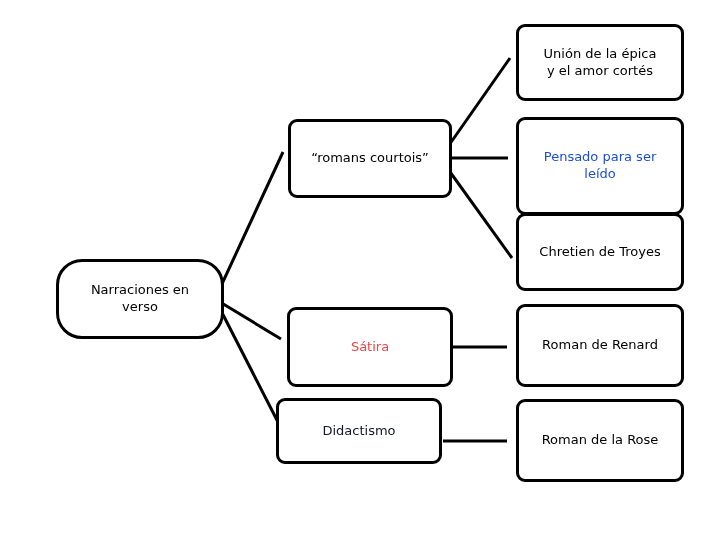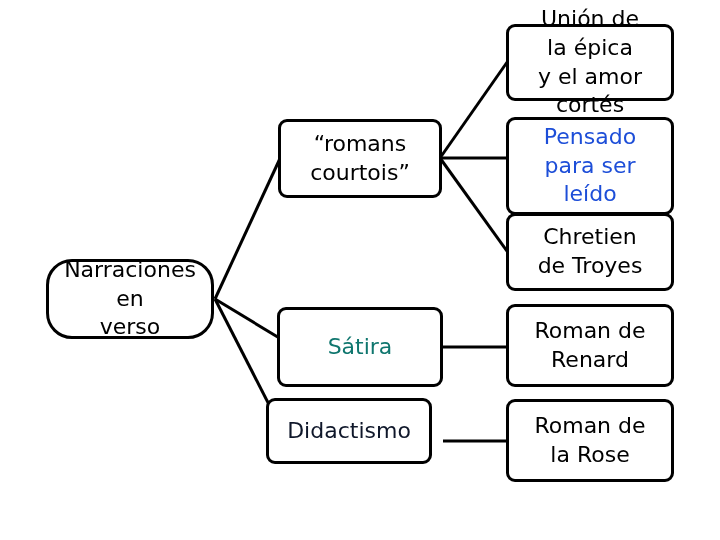--- a/index.html
+++ b/index.html
@@ -34,23 +34,24 @@
     position: absolute;
     box-sizing: border-box;
     background: #ffffff;
     border: 3px solid #000000;
     border-radius: 9px;
     display: flex;
     align-items: center;
     justify-content: center;
     text-align: center;
     color: #000000;
-    font-size: 22px;
+    font-size: 13px;
     line-height: 1.30;
     padding: 2px 20px;
+    margin-left: 10px;
   }
   .node .label {
     display: block;
     white-space: pre-line;
   }
 </style>
 </head>
 <body style="background: rgb(255, 255, 255);">
 
 <div id="canvas">
@@ -82,21 +83,21 @@
 
   <div class="node" style="left: 506px; top: 117px; width: 168px; height: 98px; border-color: rgb(0, 0, 0); color: #1d4ed8;">
     <span class="label">Pensado para ser
 leído</span>
   </div>
 
   <div class="node" style="left: 506px; top: 213px; width: 168px; height: 78px; border-color: rgb(0, 0, 0); color: rgb(0, 0, 0); text-align: center;">
     <span class="label">Chretien de Troyes</span>
   </div>
 
-  <div class="node" style="left: 277px; top: 307px; width: 166px; height: 80px; border-color: rgb(0, 0, 0); color: #0f766e;">
+  <div class="node" style="left: 277px; top: 307px; width: 166px; height: 80px; border-color: rgb(0, 0, 0); color: #ef4444;">
     <span class="label">Sátira</span>
   </div>
 
   <div class="node" style="left: 506px; top: 304px; width: 168px; height: 83px; border-color: rgb(0, 0, 0); color: rgb(0, 0, 0); text-align: center;">
     <span class="label">Roman de Renard</span>
   </div>
 
   <div class="node" style="left: 266px; top: 398px; width: 166px; height: 66px; border-color: rgb(0, 0, 0); color: #0f172a;">
     <span class="label">Didactismo</span>
   </div>

